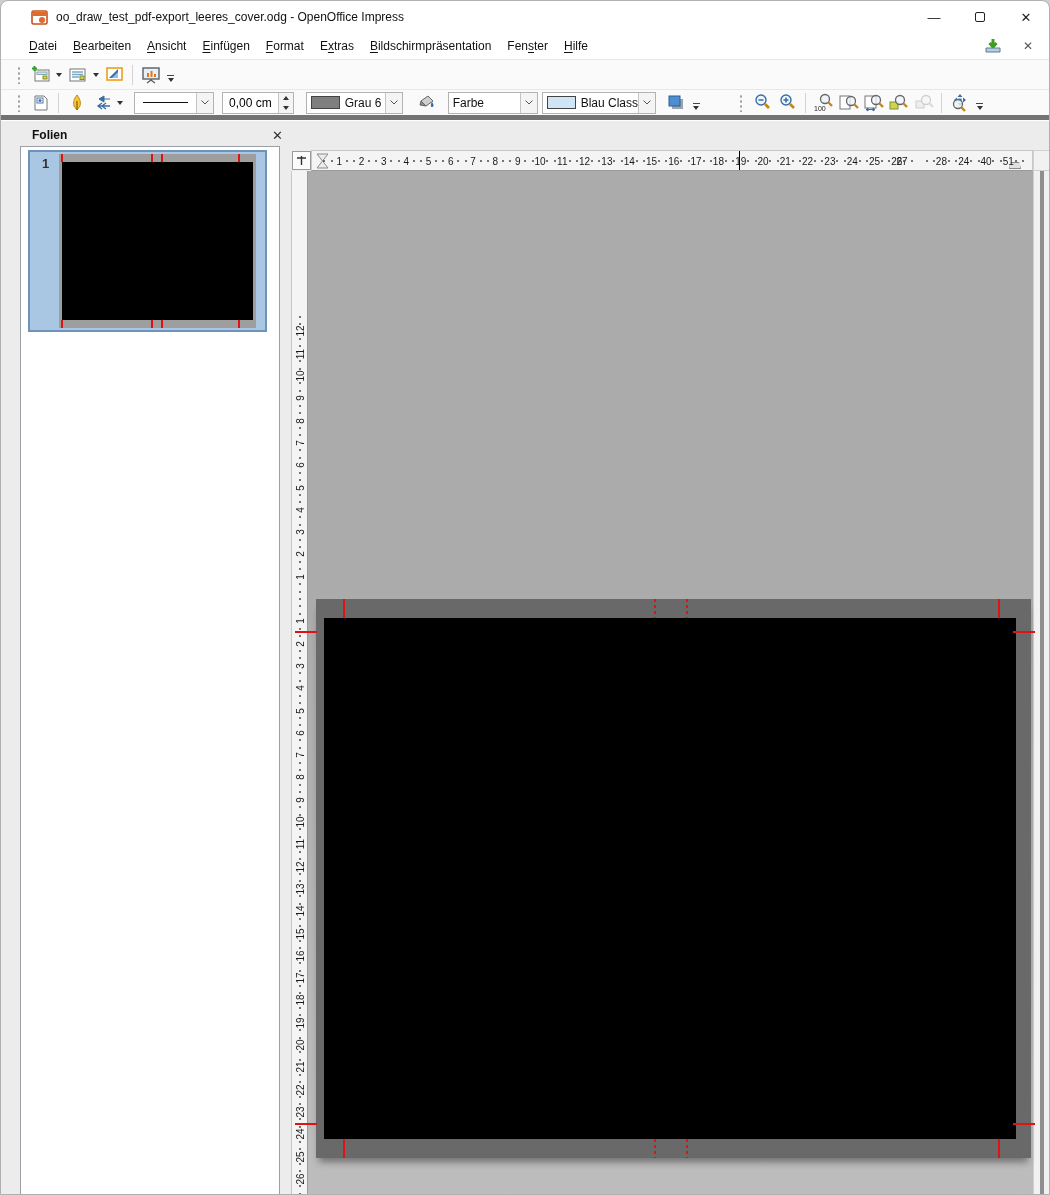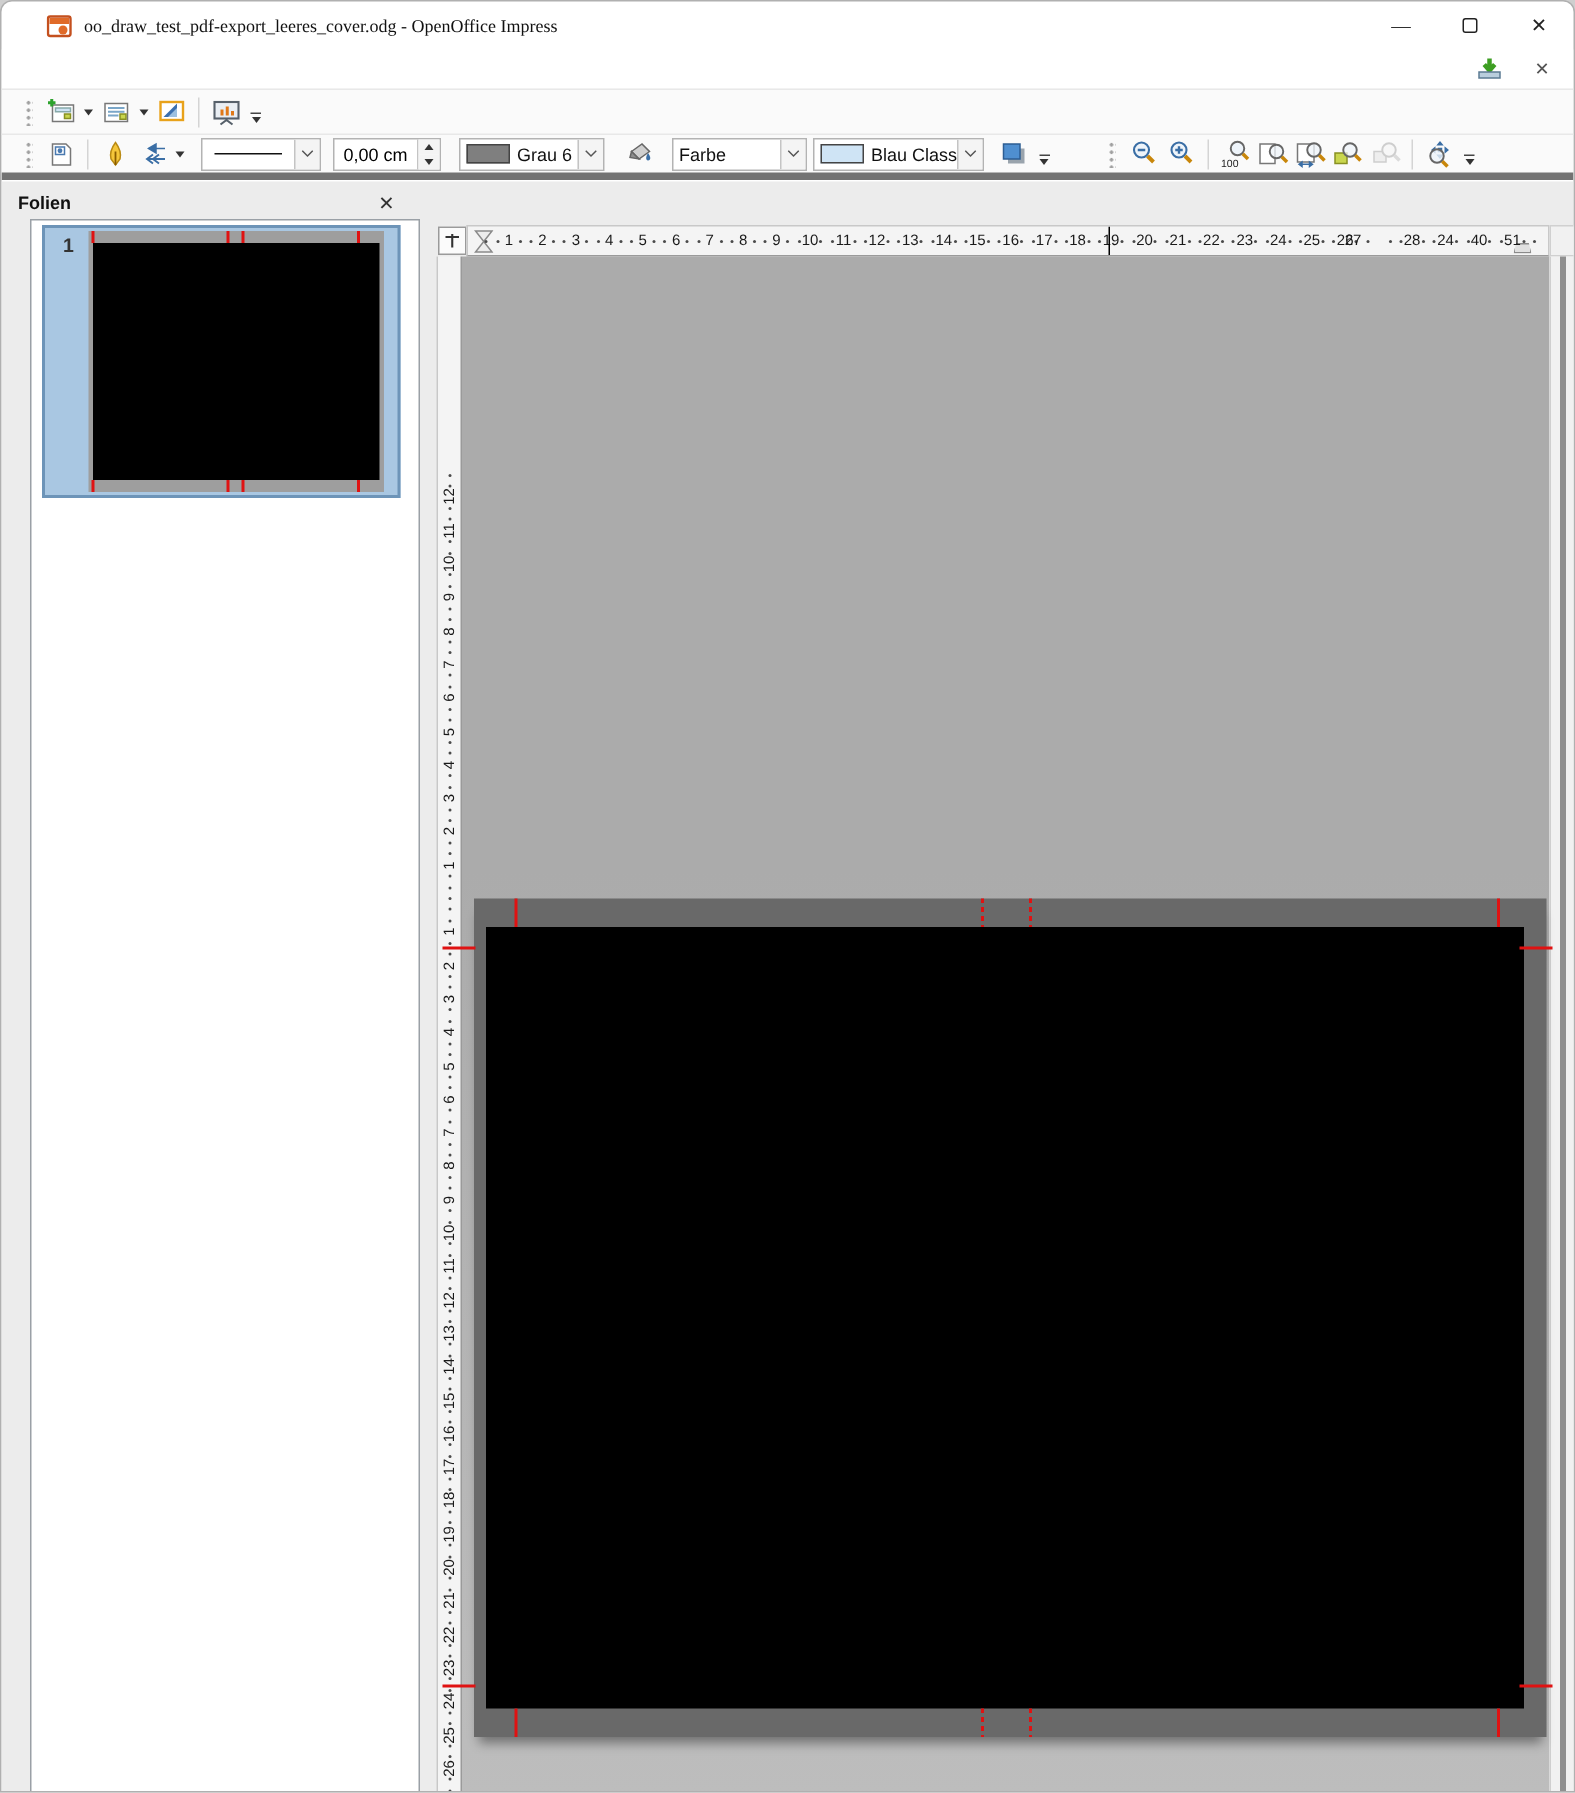--- a/index.html
+++ b/index.html
@@ -1,21 +1,21 @@
 <!DOCTYPE html>
 <html><head>
 <meta charset="utf-8">
 <style>
   * { box-sizing: border-box; margin: 0; padding: 0; }
   html,body { background:#cfcfcf; font-family:"Liberation Sans", sans-serif; }
   .window{ position:relative; width:1050px; height:1195px; background:#fff;
     border:1px solid #b0b0b0; border-radius:8px 8px 0 0; overflow:hidden; }
 
   
-  .titlebar{ position:absolute; left:0; top:0; width:100%; height:32px; display:flex; align-items:center;font-family:Liberation Serif, serif; }
+  .titlebar{ position:absolute; left:0; top:0; width:100%; height:32px; display:flex; align-items:center; }
   .app-icon{ margin-left:30px; width:17px; height:17px; flex:0 0 auto; }
   .title-text{ margin-left:8px; font-size:12px; color:#111; }
   .win-controls{ margin-left:auto; display:flex; height:100%; }
   .win-btn{ width:46px; height:100%; display:flex; align-items:center; justify-content:center; font-size:13px; color:#222; }
   .win-btn.max span{ display:block; width:10px; height:10px; border:1px solid #222; border-radius:2px; }
 
   
   .menubar{ position:absolute; left:0; top:32px; width:100%; height:26px; display:flex; align-items:center; background:#fff; }
   .menu-items{ display:flex; padding-left:20px; }
   .menu-item{ padding:4px 8px; font-size:12px; color:#111; white-space:nowrap; }
@@ -49,21 +49,21 @@
   .spin .val{ padding:0 6px; font-size:12px; display:flex; align-items:center; }
   .spin .btns{ width:15px; border-left:1px solid #c4c4c4; display:flex; flex-direction:column; }
   .spin .btns span{ flex:1; display:flex; align-items:center; justify-content:center; background:#f4f4f4; }
   .spin .up{ width:0;height:0;border-left:3px solid transparent;border-right:3px solid transparent;border-bottom:4px solid #333; }
   .spin .dn{ width:0;height:0;border-left:3px solid transparent;border-right:3px solid transparent;border-top:4px solid #333; }
 
   
   .content{ position:absolute; left:0; top:120px; width:100%; height:1075px; background:#ececec; }
 
   
-  .panel-header{ position:absolute; left:6px; top:3px; width:262px; height:22px; display:flex; align-items:center;gap:36px; }
+  .panel-header{ position:absolute; left:26px; top:3px; width:262px; height:22px; display:flex; align-items:center;gap:36px; }
   .panel-title{ font-size:12px; font-weight:bold; color:#111; padding-left:5px; }
   .panel-close{ margin-left:auto; font-size:13px; color:#333; padding:0 6px; }
   .panel-body{ position:absolute; left:19px; top:25px; width:260px; height:1050px; background:#fff;
     border:1px solid #9aa0a6; }
   .thumb-sel{ position:absolute; left:7px; top:3px; width:239px; height:182px; background:#a9c7e2;
     border:2px solid #6d94b8; }
   .thumb-num{ position:absolute; left:12px; top:4px; font-size:13px; font-weight:bold; color:#333; }
   .thumb-slide{ position:absolute; left:29px; top:2px; width:197px; height:174px; background:#9e9e9e; }
   .thumb-obj{ position:absolute; left:3px; right:3px; top:8px; bottom:8px; background:#000; }
 
@@ -118,20 +118,31 @@
     <div class="win-controls">
       <div class="win-btn">—</div>
       <div class="win-btn max">
           <span></span>
         </div>
       <div class="win-btn">✕</div>
     </div>
   </div>
 
   <div class="menubar">
+    <div class="menu-items">
+        <div class="menu-item"><u>D</u>atei</div>
+        <div class="menu-item"><u>B</u>earbeiten</div>
+        <div class="menu-item"><u>A</u>nsicht</div>
+        <div class="menu-item"><u>E</u>infügen</div>
+        <div class="menu-item"><u>F</u>ormat</div>
+        <div class="menu-item">E<u>x</u>tras</div>
+        <div class="menu-item"><u>B</u>ildschirmpräsentation</div>
+        <div class="menu-item">Fen<u>s</u>ter</div>
+        <div class="menu-item"><u>H</u>ilfe</div>
+      </div>
     <div class="menubar-right">
       <svg width="20" height="16" viewBox="0 0 20 16">
         <path d="M10 1 v7 M6.5 5 L10 9 L13.5 5" stroke="#3d9e22" stroke-width="3" fill="none"></path>
         <path d="M3 10 h14 v4 h-14 z" fill="#b9cedd" stroke="#5b7b93"></path>
       </svg>
       <span class="doc-close">✕</span>
     </div>
   </div>
 
   <div class="toolbar tb1">

